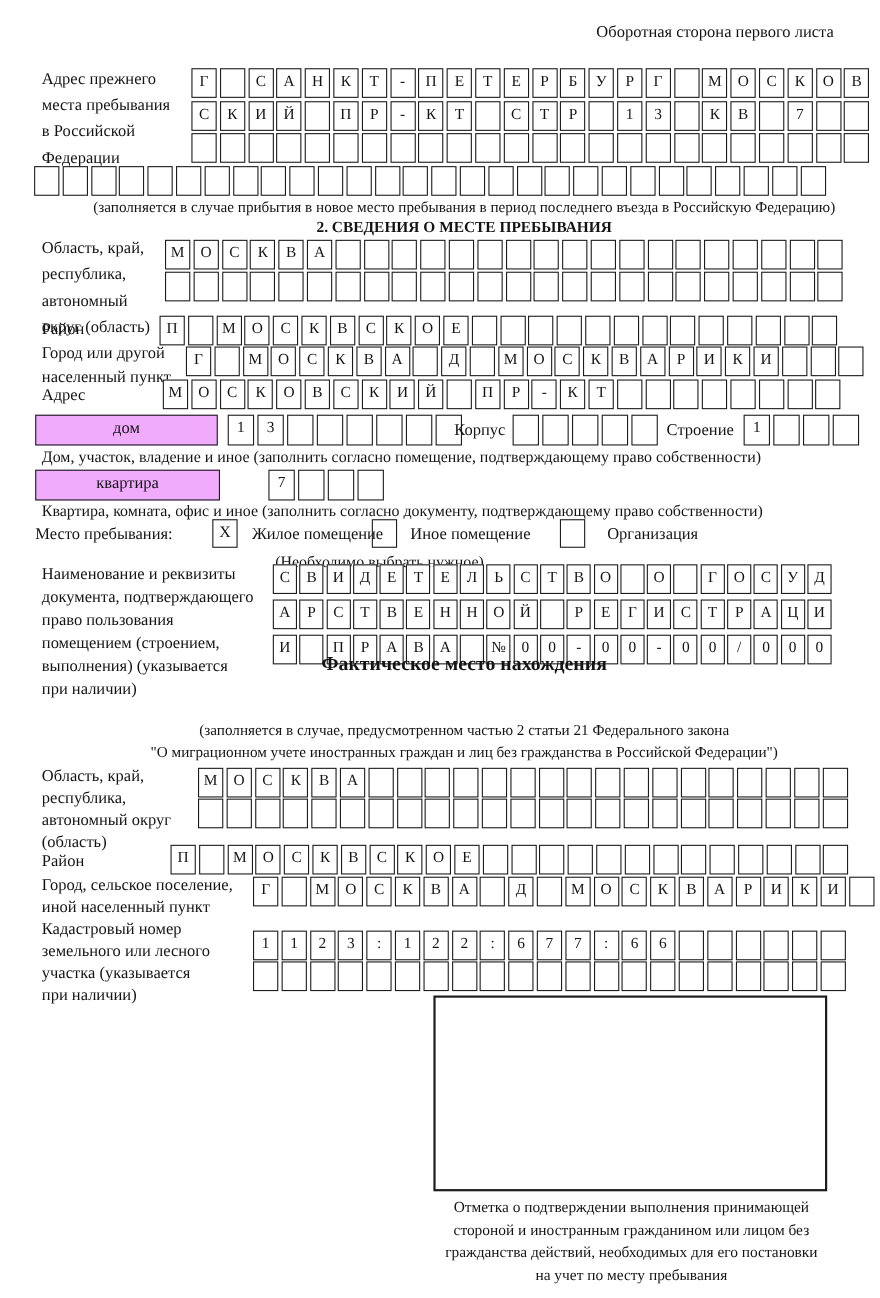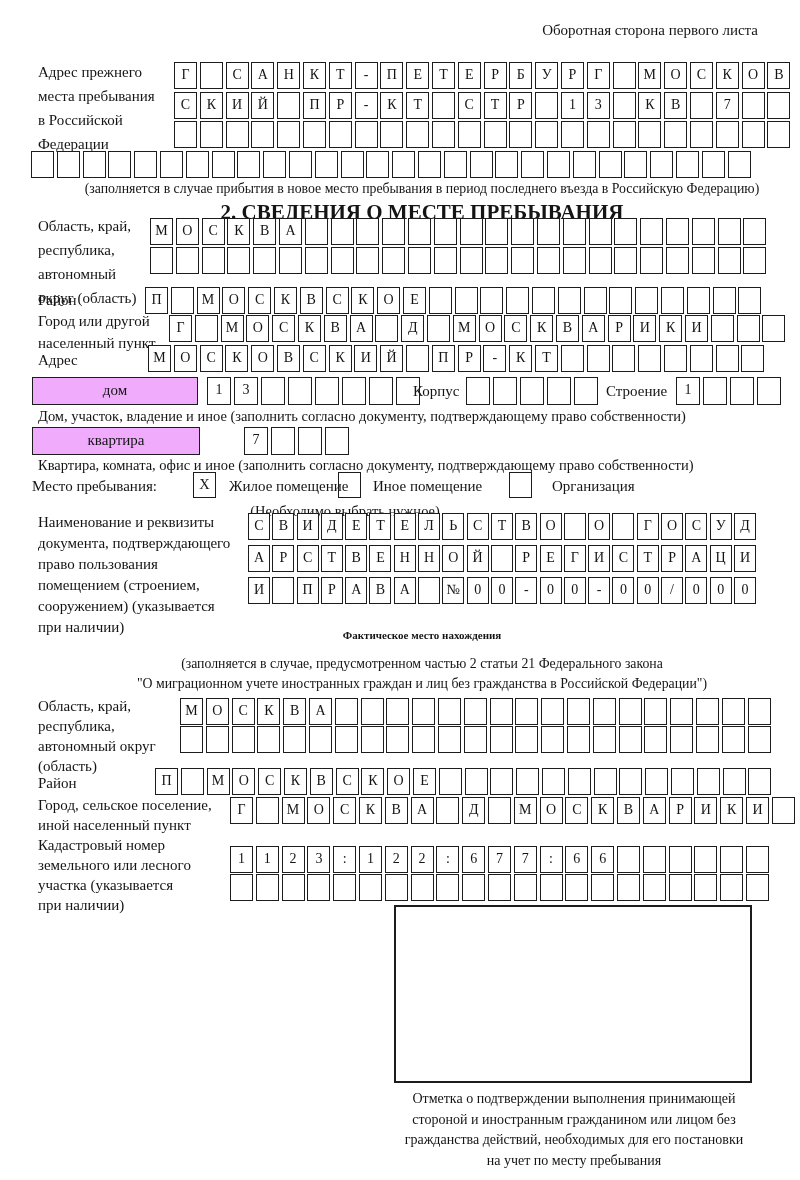--- a/index.html
+++ b/index.html
@@ -151,21 +151,21 @@
       <span class="cell"></span>
       <span class="cell"></span>
       <span class="cell"></span>
       <span class="cell"></span>
       <span class="cell"></span>
       <span class="cell"></span>
       <span class="cell"></span>
     </div>
   <div class="abs ctr small" style="top:181px;">(заполняется в случае прибытия в новое место пребывания в период последнего въезда в Российскую Федерацию)</div>
 
-  <div class="abs ctr bold" style="top:200px;font-size:21px;">2. СВЕДЕНИЯ О МЕСТЕ ПРЕБЫВАНИЯ</div>
+  <div class="abs ctr bold" style="top:200px;font-size:14px;">2. СВЕДЕНИЯ О МЕСТЕ ПРЕБЫВАНИЯ</div>
 
   <div class="abs lbl" style="left:38px;top:214px;">Область, край,
 республика,
 автономный
 округ (область)</div>
   <div class="cr" style="left:150px;top:218px;">
       <span class="cell">М</span>
       <span class="cell">О</span>
       <span class="cell">С</span>
       <span class="cell">К</span>
@@ -321,21 +321,21 @@
       <span class="cell"></span>
       <span class="cell"></span>
     </div>
   <div class="abs lbl" style="left:606px;top:379px;">Строение</div>
   <div class="cr lg" style="left:676px;top:377px;">
       <span class="cell">1</span>
       <span class="cell"></span>
       <span class="cell"></span>
       <span class="cell"></span>
     </div>
-  <div class="abs cap" style="left:38px;top:408px;">Дом, участок, владение и иное (заполнить согласно документу, подтверждающему право собственности)</div>
+  <div class="abs cap" style="left:38px;top:408px;">Дом, участок, владение и иное (заполнить согласно помещение, подтверждающему право собственности)</div>
 
   <div class="abs wbox" style="left:32px;top:427px;width:168px;">квартира</div>
   <div class="cr lg" style="left:244px;top:427px;">
       <span class="cell">7</span>
       <span class="cell"></span>
       <span class="cell"></span>
       <span class="cell"></span>
     </div>
   <div class="abs cap" style="left:38px;top:457px;">Квартира, комната, офис и иное (заполнить согласно документу, подтверждающему право собственности)</div>
 
@@ -345,21 +345,21 @@
   <span class="abs chk" style="left:338px;top:472px;"></span>
   <div class="abs lbl" style="left:373px;top:474px;">Иное помещение</div>
   <span class="abs chk" style="left:509px;top:472px;"></span>
   <div class="abs lbl" style="left:552px;top:474px;">Организация</div>
   <div class="abs cap" style="left:240px;top:503px;width:210px;text-align:center;">(Необходимо выбрать нужное)</div>
 
   <div class="abs lbl lh21" style="left:38px;top:512px;">Наименование и реквизиты
 документа, подтверждающего
 право пользования
 помещением (строением,
-сооружением) (указывается
+выполнения) (указывается
 при наличии)</div>
   <div class="cr dc" style="left:248px;top:513px;">
       <span class="cell">С</span>
       <span class="cell">В</span>
       <span class="cell">И</span>
       <span class="cell">Д</span>
       <span class="cell">Е</span>
       <span class="cell">Т</span>
       <span class="cell">Е</span>
       <span class="cell">Л</span>
@@ -417,21 +417,21 @@
       <span class="cell">0</span>
       <span class="cell">-</span>
       <span class="cell">0</span>
       <span class="cell">0</span>
       <span class="cell">/</span>
       <span class="cell">0</span>
       <span class="cell">0</span>
       <span class="cell">0</span>
     </div>
 
-  <div class="abs ctr bold" style="top:629px;font-size:11px;">Фактическое место нахождения</div>
+  <div class="abs ctr bold" style="top:593px;font-size:18px;">Фактическое место нахождения</div>
   <div class="abs ctr small" style="top:656px;">(заполняется в случае, предусмотренном частью 2 статьи 21 Федерального закона</div>
   <div class="abs ctr small" style="top:676px;">"О миграционном учете иностранных граждан и лиц без гражданства в Российской Федерации")</div>
 
   <div class="abs lbl lh20" style="left:38px;top:696px;">Область, край,
 республика,
 автономный округ
 (область)</div>
   <div class="cr" style="left:180px;top:698px;">
       <span class="cell">М</span>
       <span class="cell">О</span>

